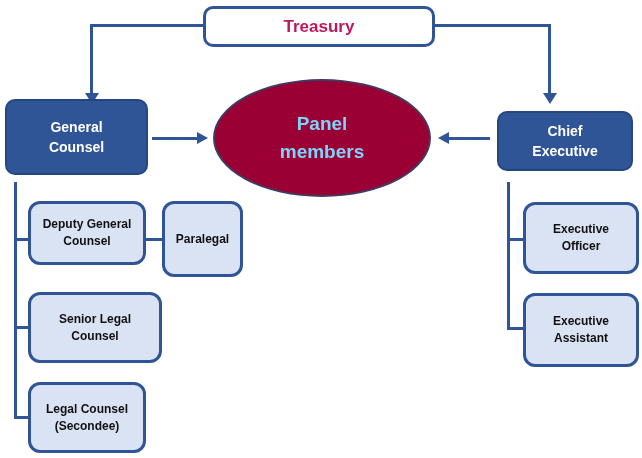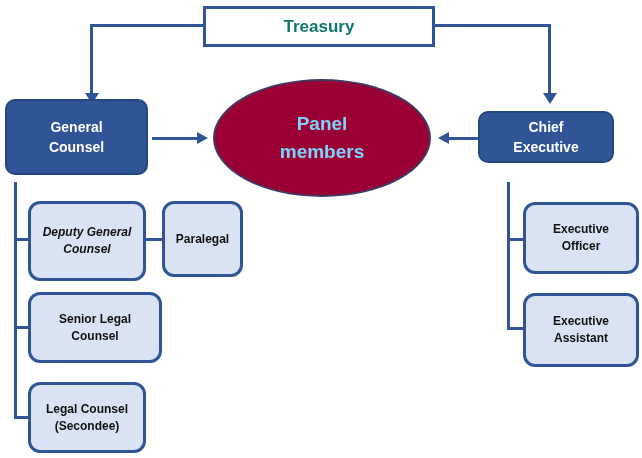--- a/index.html
+++ b/index.html
@@ -17,22 +17,22 @@
     display: flex;
     align-items: center;
     justify-content: center;
     text-align: center;
     font-weight: 700;
     white-space: pre-line;
   }
   .top-box {
     background: #ffffff;
     border: 3px solid #2F5597;
-    border-radius: 0;
-    color: #0f766e;
+    border-radius: 10px;
+    color: #be185d;
     font-size: 17px;
   }
   .dark-box {
     background: #2F5597;
     border: 2px solid #24477F;
     border-radius: 10px;
     color: #ffffff;
     font-size: 14px;
     line-height: 1.45;
   }
@@ -107,24 +107,24 @@
   <div class="line" style="left:508px; top:327px; width:15px; height:3px;"></div>
 
   <div class="node top-box" style="left:203px; top:6px; width:232px; height:41px;">Treasury</div>
 
   <div class="node ellipse" style="left:213px; top:79px; width:218px; height:118px;">Panel
 members</div>
 
   <div class="node dark-box" style="left:5px; top:99px; width:143px; height:76px;">General
 Counsel</div>
 
-  <div class="node dark-box" style="left:478px; top:111px; width:136px; height:52px;">Chief
+  <div class="node dark-box" style="left:497px; top:111px; width:136px; height:60px;">Chief
 Executive</div>
 
-  <div class="node light-box" style="left:28px; top:201px; width:118px; height:80px;font-style:italic;">Deputy General
+  <div class="node light-box" style="left:28px; top:201px; width:118px; height:64px;">Deputy General
 Counsel</div>
 
   <div class="node light-box" style="left:162px; top:201px; width:81px; height:76px;">Paralegal</div>
 
   <div class="node light-box" style="left:28px; top:292px; width:134px; height:71px;">Senior Legal
 Counsel</div>
 
   <div class="node light-box" style="left:28px; top:382px; width:118px; height:71px;">Legal Counsel
 (Secondee)</div>
 

